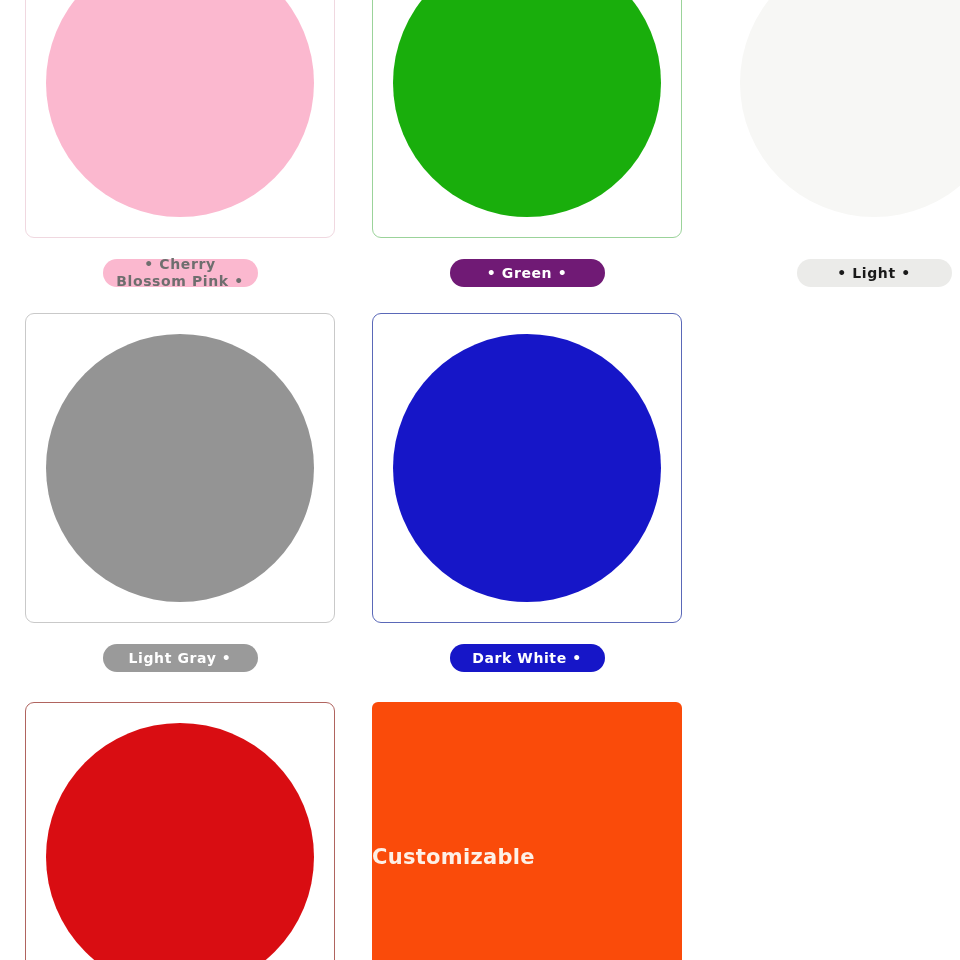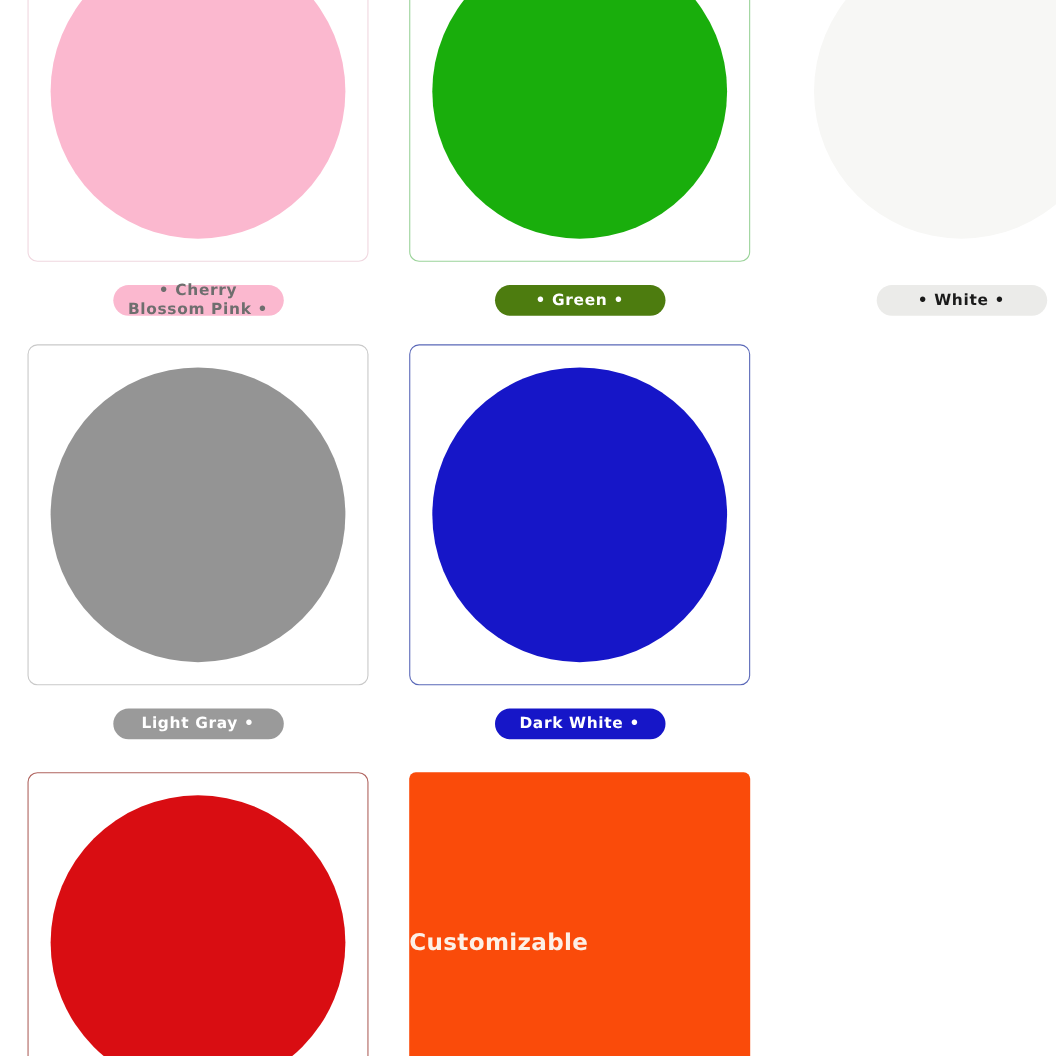--- a/index.html
+++ b/index.html
@@ -114,28 +114,28 @@
       <div class="swatch-card" id="card-0" style="border-color: rgb(240, 216, 224);">
         <div class="swatch-circle" id="circle-0" style="background: rgb(251, 184, 207);"></div>
       </div>
       <div class="swatch-label" id="label-0" style="background: rgb(251, 184, 207); color: rgb(110, 110, 110);">• Cherry Blossom Pink •</div>
     </div>
 
     <div class="swatch-cell">
       <div class="swatch-card" id="card-1" style="border-color: rgb(155, 211, 154);">
         <div class="swatch-circle" id="circle-1" style="background: rgb(25, 174, 12);"></div>
       </div>
-      <div class="swatch-label" id="label-1" style="background: #4d7c0f; color: rgb(255, 255, 255);">• Green •</div>
+      <div class="swatch-label" id="label-1" style="background: #701a75; color: rgb(255, 255, 255);">• Green •</div>
     </div>
 
     <div class="swatch-cell">
       <div class="swatch-card" id="card-2" style="border-color: rgb(255, 255, 255);">
         <div class="swatch-circle" id="circle-2" style="background: rgb(247, 247, 245);"></div>
       </div>
-      <div class="swatch-label" id="label-2" style="background: rgb(235, 235, 233); color: rgb(26, 26, 26);">• White •</div>
+      <div class="swatch-label" id="label-2" style="background: rgb(235, 235, 233); color: rgb(26, 26, 26);">• Light •</div>
     </div>
   </div>
 
   <div class="swatch-row" id="row-2">
 
     <div class="swatch-cell">
       <div class="swatch-card" id="card-3" style="border-color: rgb(201, 201, 201);">
         <div class="swatch-circle" id="circle-3" style="background: rgb(148, 148, 148);"></div>
       </div>
       <div class="swatch-label" id="label-3" style="background: rgb(154, 154, 154); color: rgb(255, 255, 255);">Light Gray •</div>

